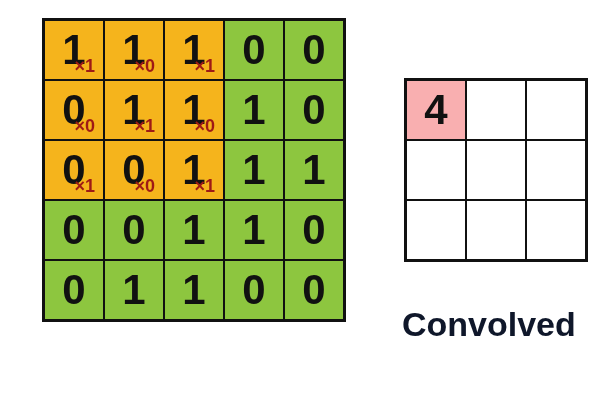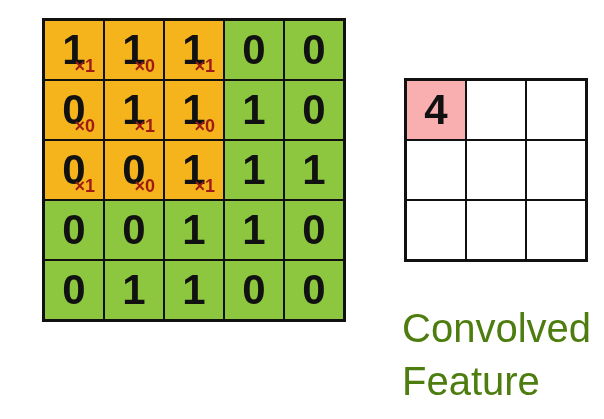--- a/index.html
+++ b/index.html
@@ -47,23 +47,23 @@
   .cell .kernel-sub {
     position: absolute;
     left: 51%;
     bottom: 4px;
     font-size: 18px;
     font-weight: 700;
     line-height: 1;
   }
   .caption {
     position: absolute;
-    color: #4d7c0f;
-    font-size: 40px;
-    font-weight: 400;
+    color: #0f172a;
+    font-size: 34px;
+    font-weight: 700;
     line-height: 1.32;
   }
   .caption.image-caption {
     left: 42px;
     top: 348px;
     width: 304px;
     text-align: center;
   }
   .caption.feature-caption {
     left: 402px;
@@ -189,16 +189,15 @@
         <span></span>
       </div>
       <div class="cell" style="background-color: rgb(255, 255, 255); color: rgb(17, 17, 17);">
         <span></span>
       </div>
     </div>
 
 
   <div class="caption feature-caption">
     <div>Convolved</div>
-    <div>Feature</div>
   </div>
 
 </div>
 
 </body></html>

